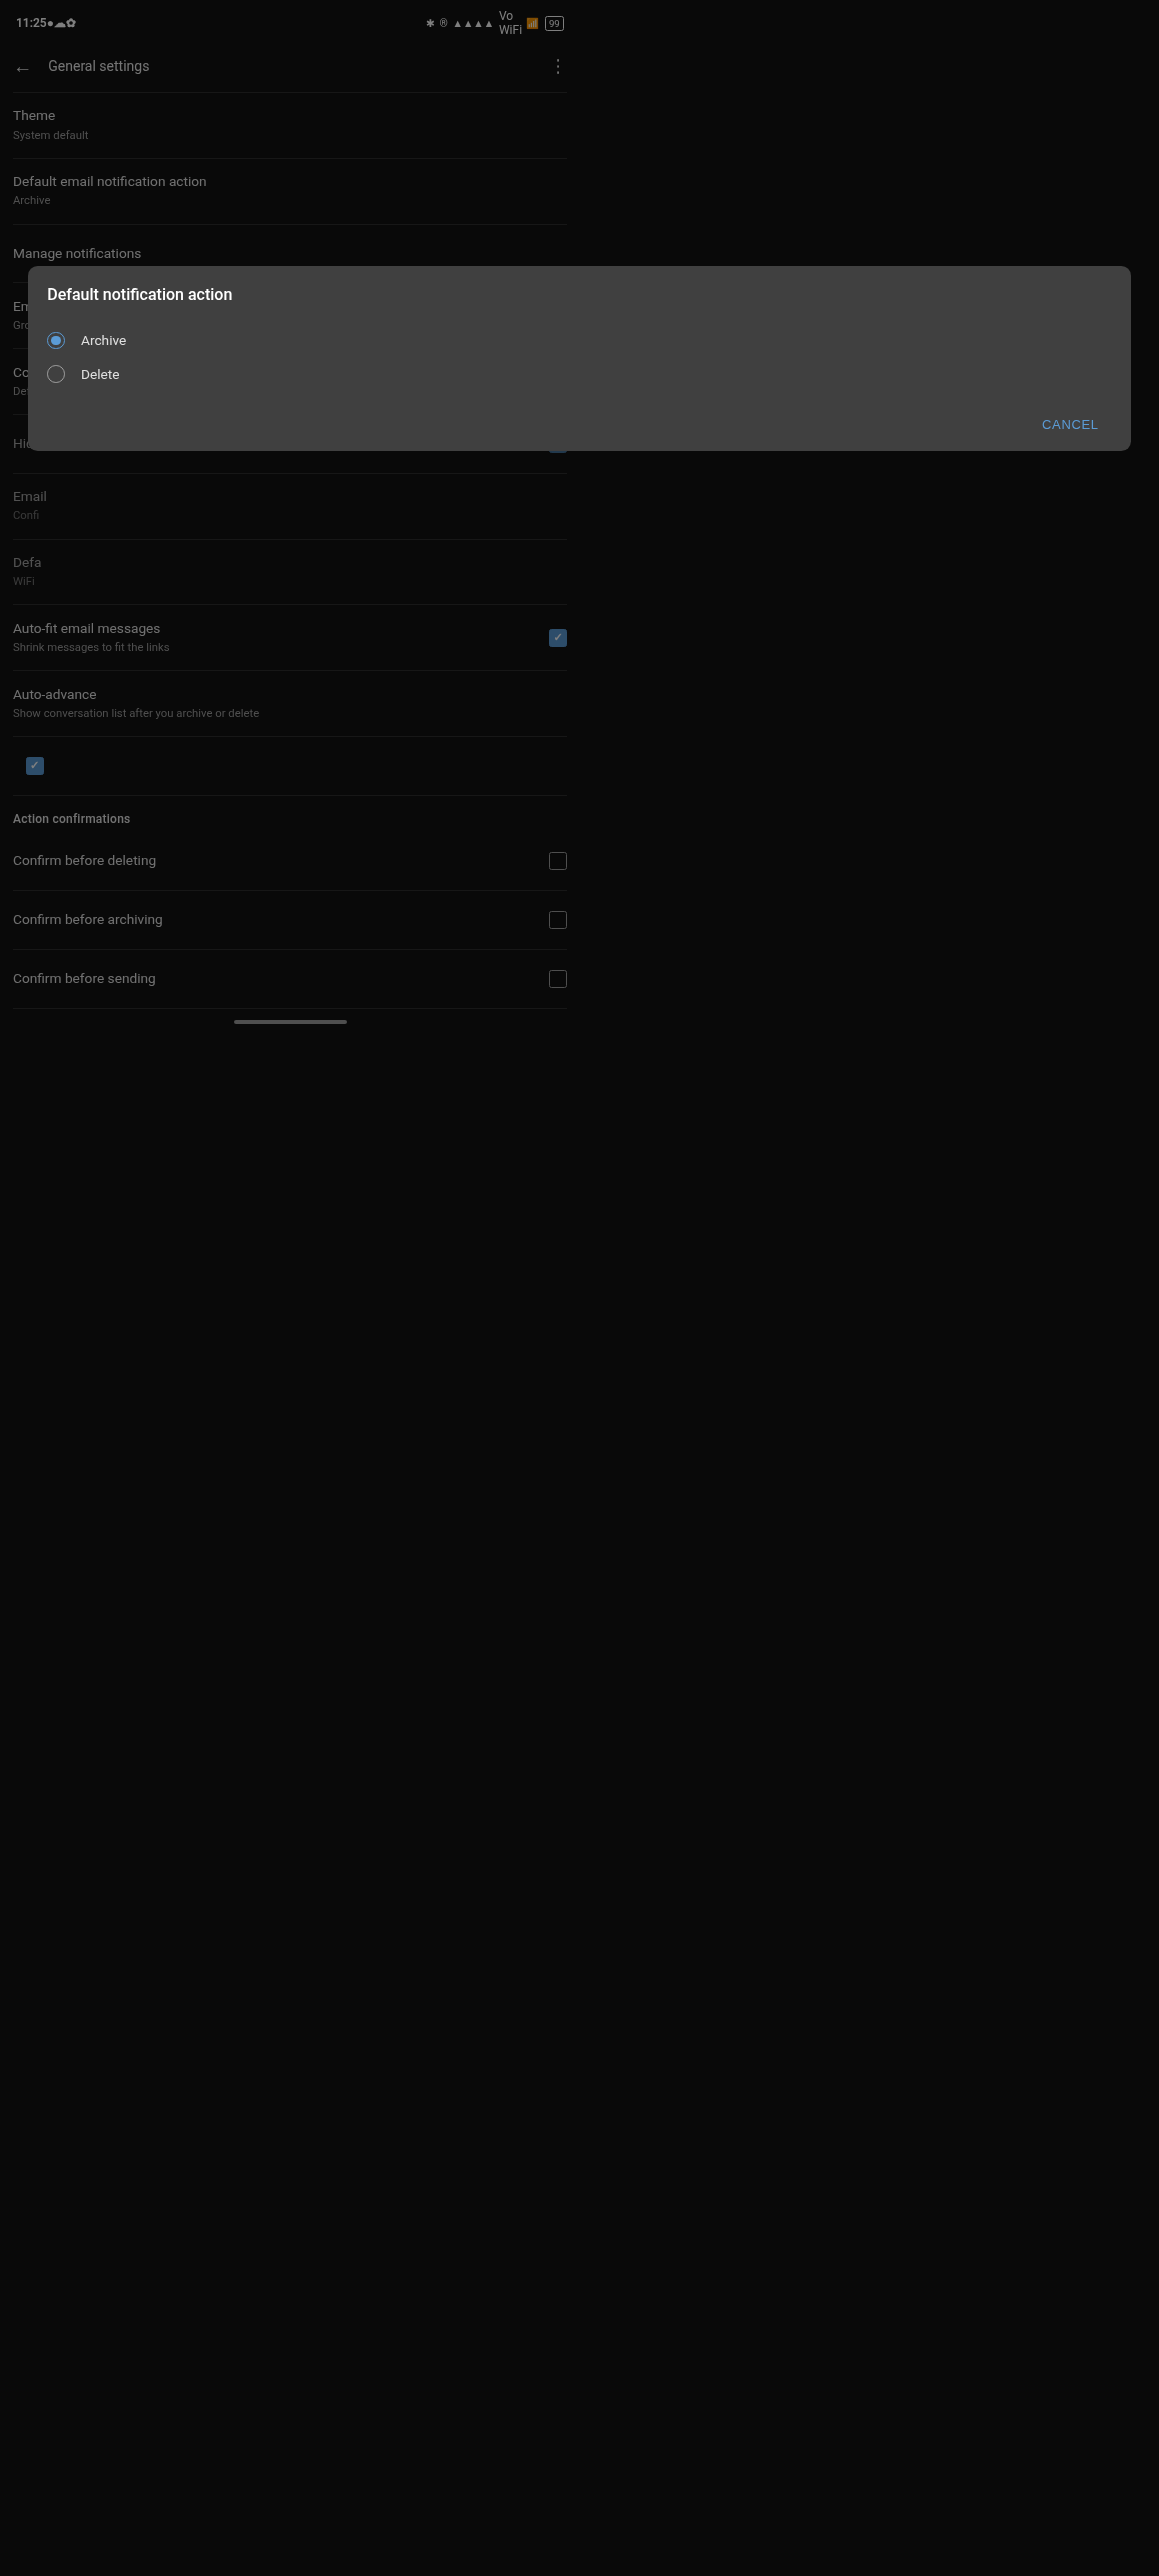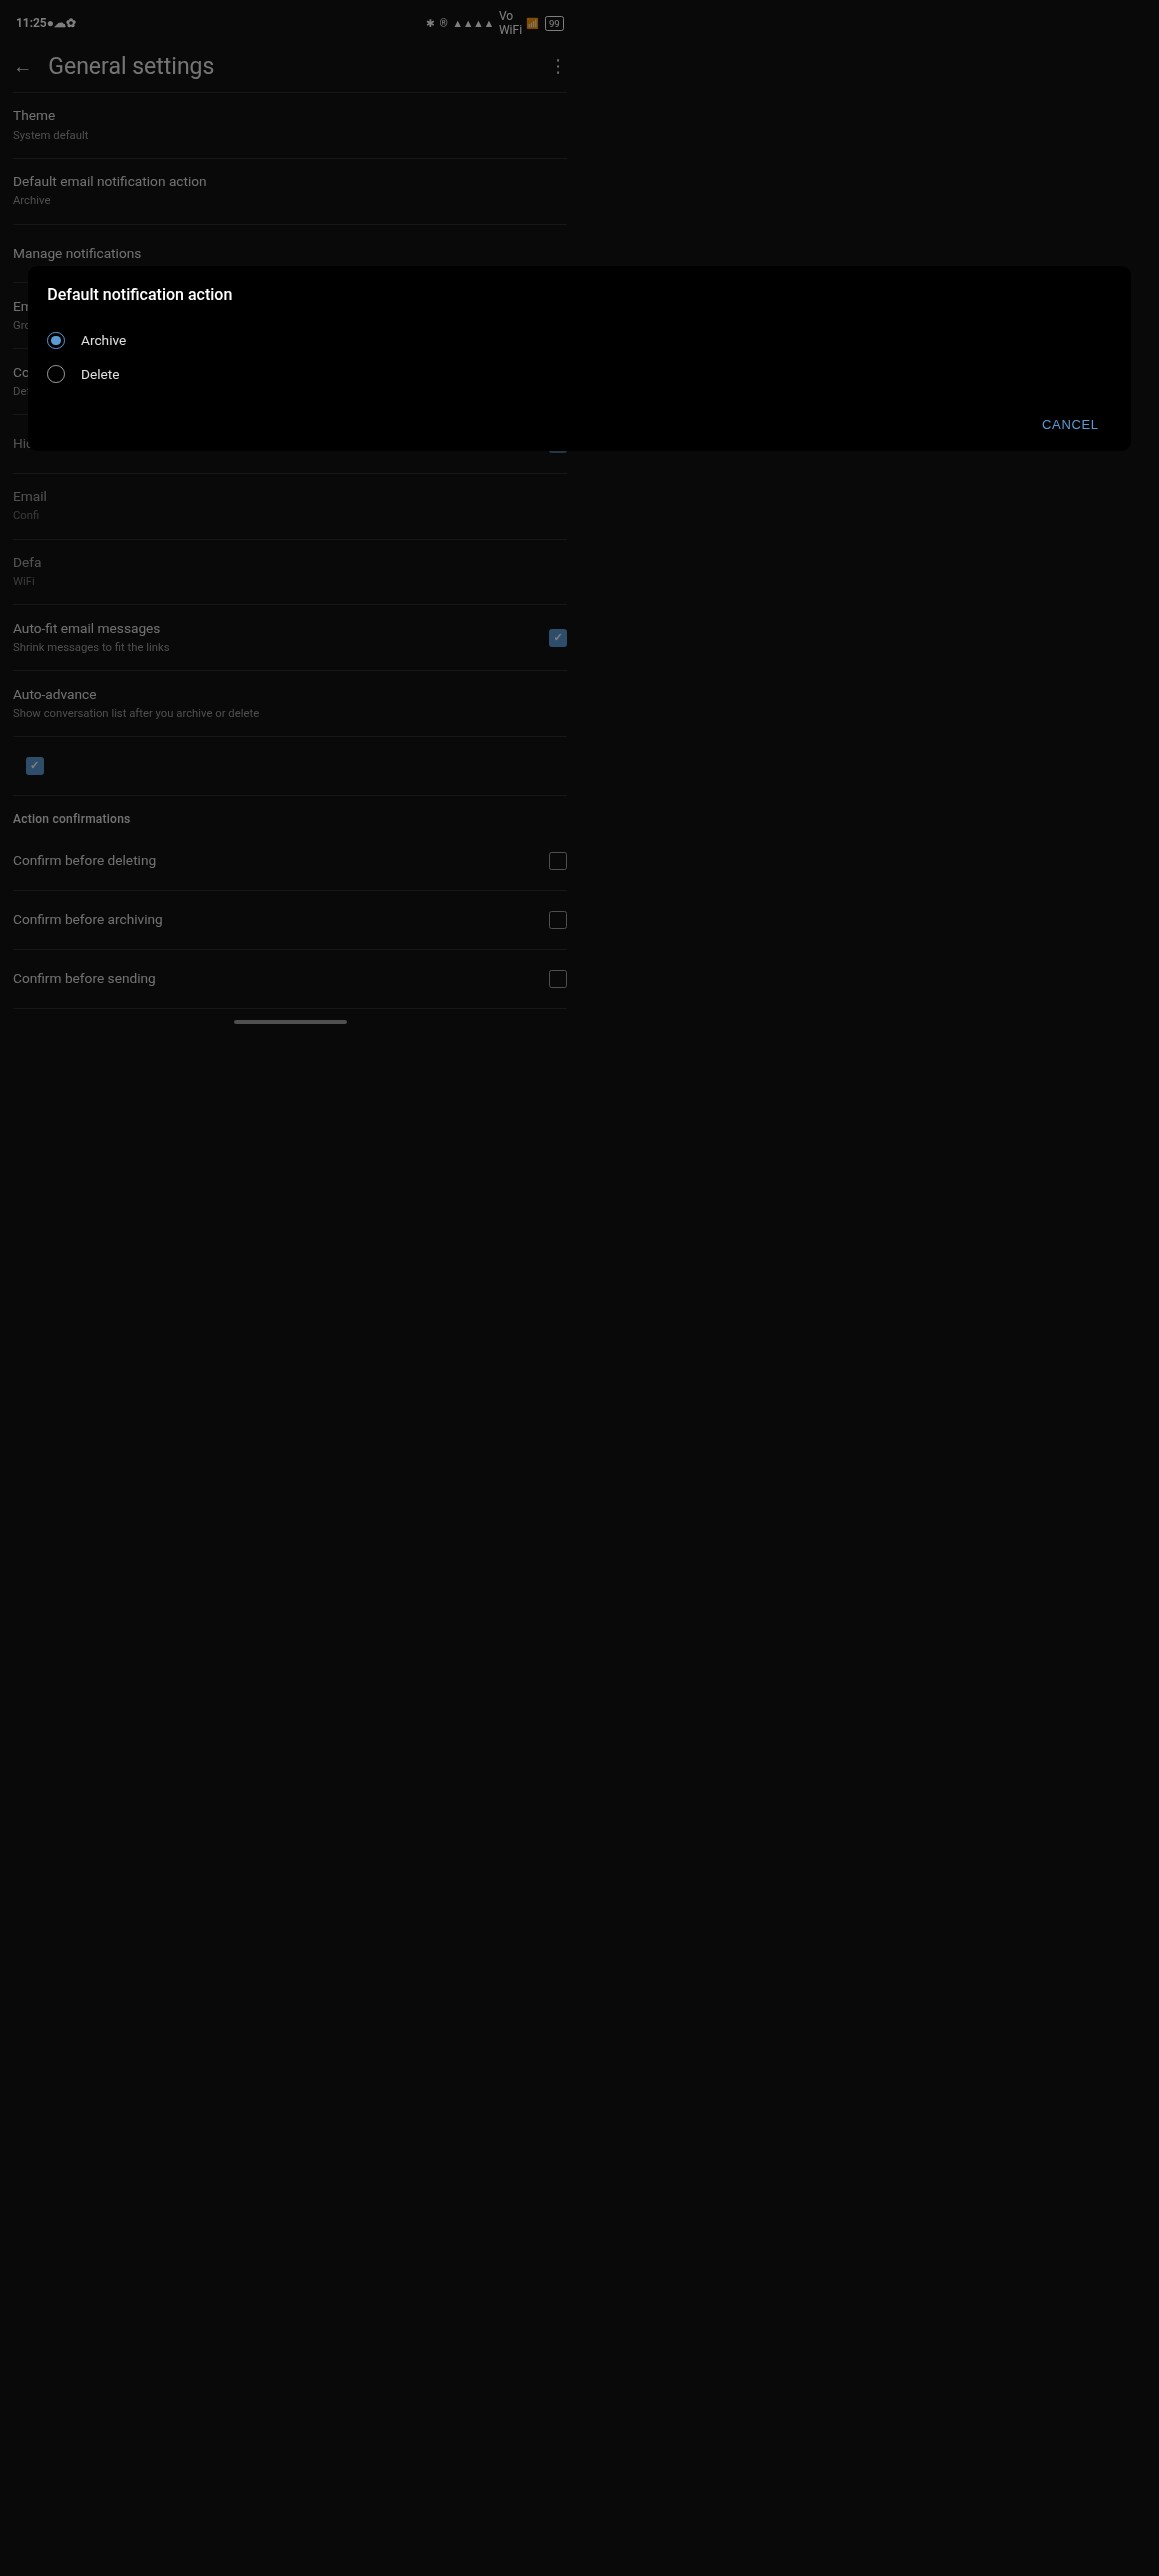--- a/index.html
+++ b/index.html
@@ -47,21 +47,21 @@
       height: 52px;
     }
     .app-bar .back-btn {
       color: #e0e0e0;
       font-size: 19.3px;
       margin-right: 16px;
       cursor: pointer;
     }
     .app-bar .title {
       flex: 1;
-      font-size: 23px;
+      font-size: 14px;
       font-weight: 400;
       color: #e8e8e8;
     }
     .app-bar .more-btn {
       color: #e0e0e0;
       font-size: 17.7px;
       cursor: pointer;
     }
 
     
@@ -135,21 +135,21 @@
       background: rgba(0,0,0,0.5);
       z-index: 10;
     }
 
     
     .dialog {
       position: fixed;
       top: 266px;
       left: 28px;
       right: 28px;
-      background: #000000;
+      background: #404040;
       border-radius: 9.7px;
       z-index: 20;
       padding: 19.3px 19.3px 13px 19.3px;
     }
     .dialog-title {
       font-size: 16px;
       color: #ffffff;
       font-weight: 500;
       margin-bottom: 19.3px;
     }

